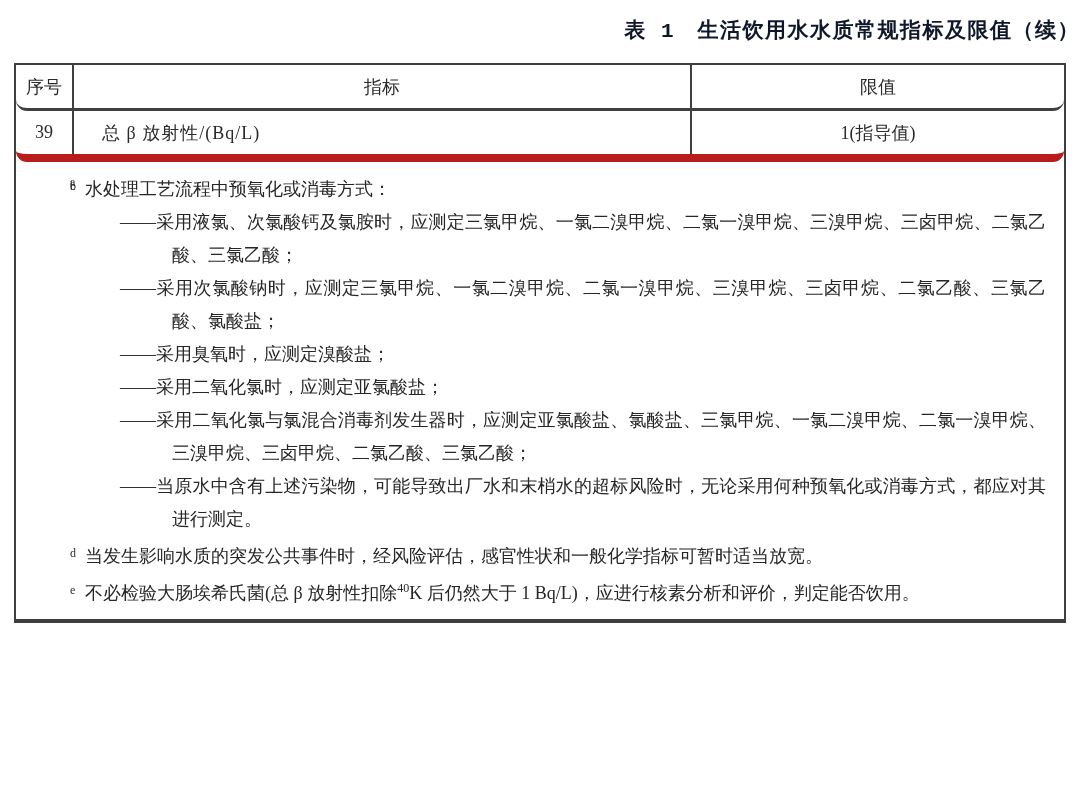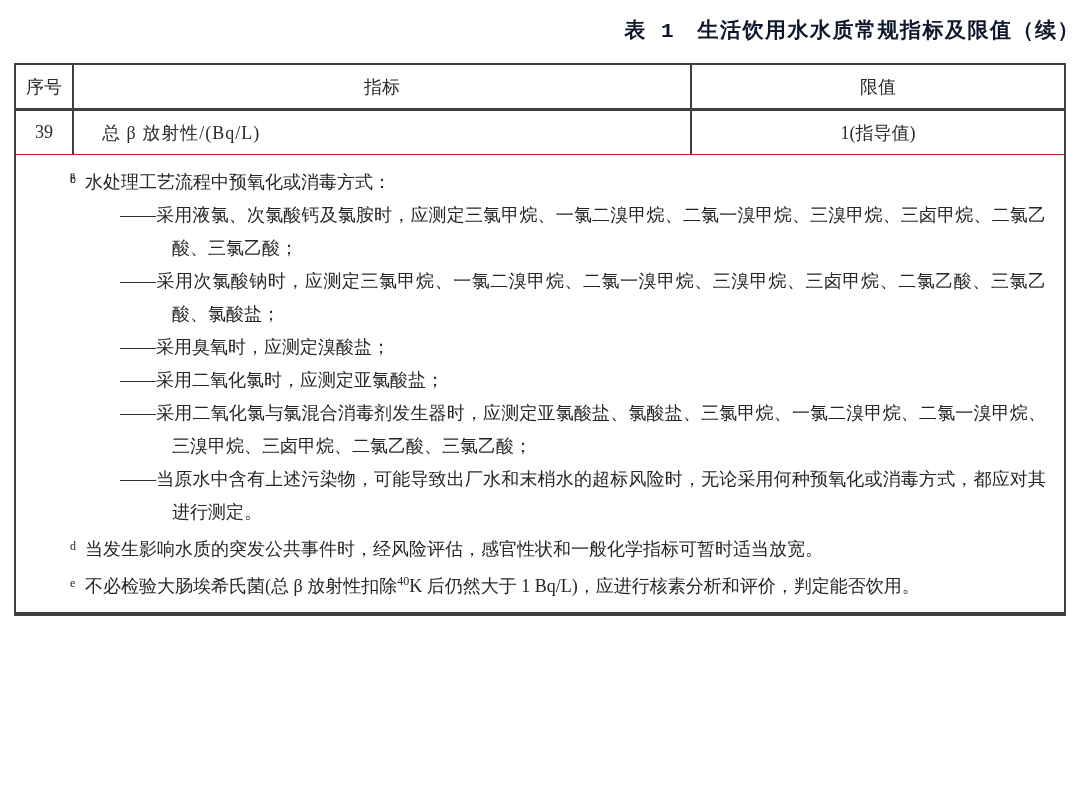--- a/index.html
+++ b/index.html
@@ -20,23 +20,23 @@
     letter-spacing:1.5px;
     color:#0f172a;
     font-family:Liberation Mono, monospace;
   }
   .std-table{
     margin:19px 14px 0 14px;
     border:2px solid #3f3f3f;
     border-bottom-width:4px;
     background:#fff;
   }
-  .thead,.trow{display:flex;align-items:stretch;font-size:18px;}
+  .thead,.trow{display:flex;align-items:stretch;font-size:18px;border-radius:11px;}
   .thead{border-bottom:3px solid #3f3f3f;}
-  .trow{border-bottom:1px solid #b91c1c;text-align:right;}
+  .trow{border-bottom:8px solid #b91c1c;text-align:right;}
   .cell{display:flex;align-items:center;justify-content:center;
         min-height:43px;box-sizing:border-box;color:#2a2a2a;}
   .col-no{width:58px;border-right:2px solid #3f3f3f;}
   .col-ind{width:618px;border-right:2px solid #3f3f3f;}
   .col-lim{flex:1;}
   .cell-ind-left{justify-content:flex-start;padding-left:28px;letter-spacing:1px;}
   .notes{
     padding:7px 18px 9px 14px;
     font-size:18px;
     line-height:33px;

